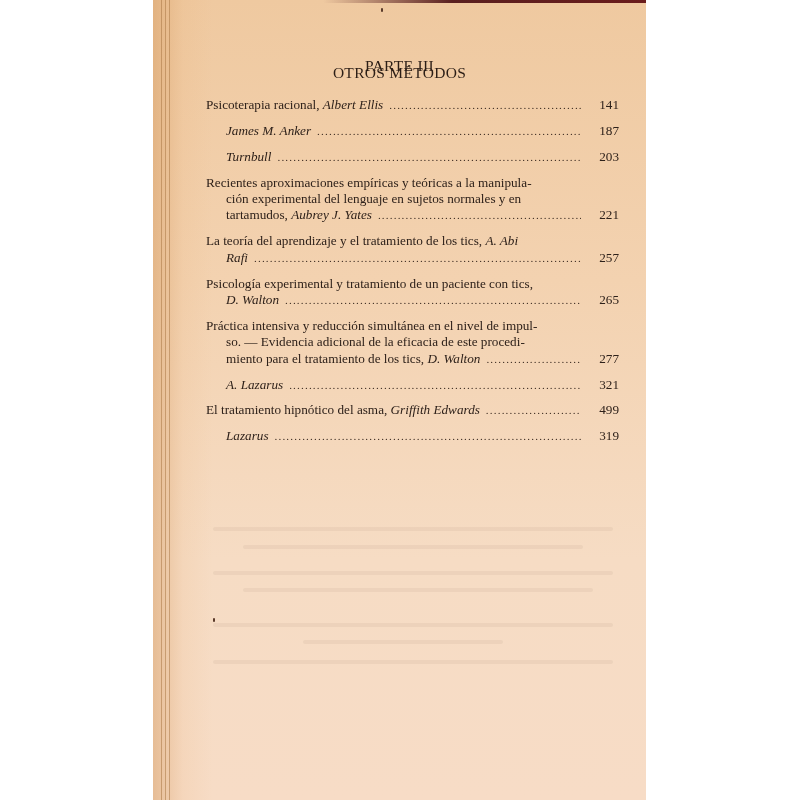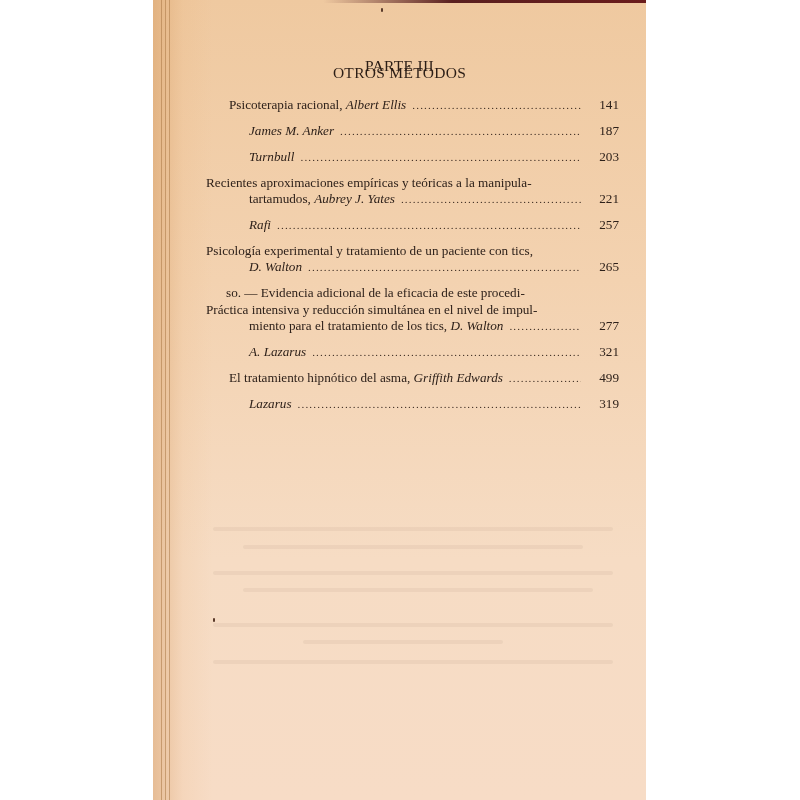--- a/index.html
+++ b/index.html
@@ -30,21 +30,21 @@
     .h1 { top: 57px; } .h2 { top: 64px; }
     .toc {
       position: absolute; left: 53px; top: 97px; width: 413px;
       color: #2e211a; font-size: 13.2px; line-height: 16.4px;
     }
     .entry { position: relative; margin-bottom: 9.5px; }
     .line { position: relative; white-space: nowrap; height: 16.4px; text-align: justify; }
     .line .txt { white-space: pre; }
     .indent { padding-left: 20px; }
     .author { font-style: italic; }
-    .leader-line { display: flex; align-items: center; margin-left: 23px; }
+    .leader-line { display: flex; align-items: center; }
     .dots {
       flex: 1; overflow: hidden; white-space: nowrap; margin: 0 4px 0 6px;
       letter-spacing: 1.2px; color: #3a2a20; font-size: 11px;
     }
     .pg { width: 34px; text-align: right; flex: none; }
     .ghost { position: absolute; left: 60px; width: 400px; height: 4px; background: rgba(160,130,110,0.10); border-radius: 2px; }
     .speck { position: absolute; width: 2px; height: 4px; background: #5a3a2a; border-radius: 1px; }
   </style>
 </head>
 <body>
@@ -77,44 +77,46 @@
       </div>
       <div class="entry">
         <div class="line indent leader-line">
           <span><span class="author">Turnbull</span></span>
           <span class="dots">........................................................................................................................</span>
           <span class="pg">203</span>
         </div>
       </div>
       <div class="entry">
         <div class="line"><span><span class="txt">Recientes aproximaciones empíricas y teóricas a la manipula-</span></span></div>
+        <div class="line indent"><span><span class="txt">ción experimental del lenguaje en sujetos normales y en</span></span></div>
         <div class="line indent leader-line">
           <span><span class="txt">tartamudos, </span><span class="author">Aubrey J. Yates</span></span>
           <span class="dots">........................................................................................................................</span>
           <span class="pg">221</span>
         </div>
       </div>
       <div class="entry">
+        <div class="line"><span><span class="txt">La teoría del aprendizaje y el tratamiento de los tics, </span><span class="author">A. Abi</span></span></div>
         <div class="line indent leader-line">
           <span><span class="author">Rafi</span></span>
           <span class="dots">........................................................................................................................</span>
           <span class="pg">257</span>
         </div>
       </div>
       <div class="entry">
         <div class="line"><span><span class="txt">Psicología experimental y tratamiento de un paciente con tics,</span></span></div>
         <div class="line indent leader-line">
           <span><span class="author">D. Walton</span></span>
           <span class="dots">........................................................................................................................</span>
           <span class="pg">265</span>
         </div>
       </div>
       <div class="entry">
+        <div class="line"><span><span class="txt">Práctica intensiva y reducción simultánea en el nivel de impul-</span></span></div>
         <div class="line indent"><span><span class="txt">so. — Evidencia adicional de la eficacia de este procedi-</span></span></div>
-        <div class="line"><span><span class="txt">Práctica intensiva y reducción simultánea en el nivel de impul-</span></span></div>
         <div class="line indent leader-line">
           <span><span class="txt">miento para el tratamiento de los tics, </span><span class="author">D. Walton</span></span>
           <span class="dots">........................................................................................................................</span>
           <span class="pg">277</span>
         </div>
       </div>
       <div class="entry">
         <div class="line indent leader-line">
           <span><span class="author">A. Lazarus</span></span>
           <span class="dots">........................................................................................................................</span>

